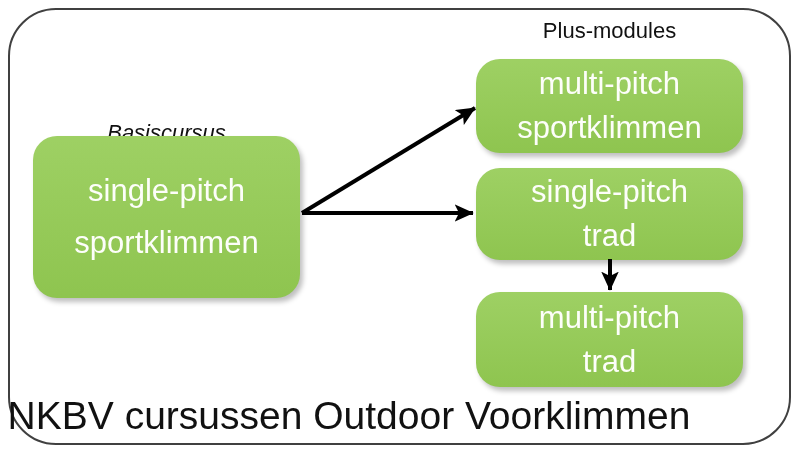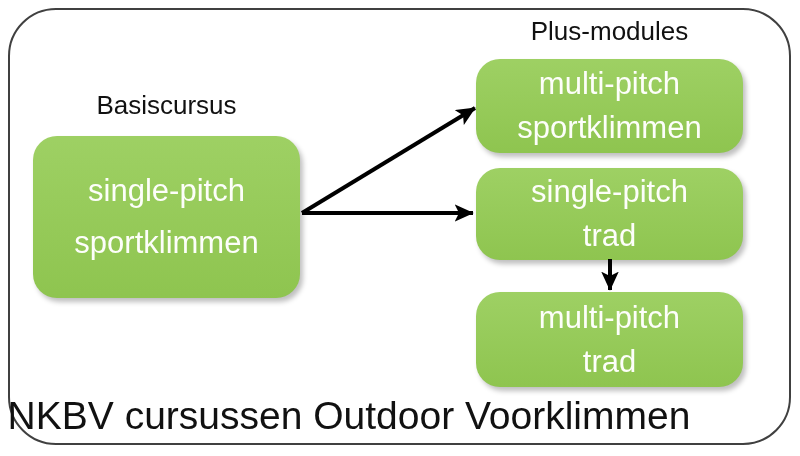--- a/index.html
+++ b/index.html
@@ -25,26 +25,26 @@
     position: absolute;
     left: 8px; top: 8px;
     width: 783px; height: 437px;
     border: 2px solid var(--frame-border);
     border-radius: 48px;
     background: transparent;
   }
   .heading {
     position: absolute;
     text-align: center;
-    font-size: 26px;
+    font-size: 22px;
     line-height: 34px;
     color: var(--heading-text);
     white-space: nowrap;
   }
-  .heading-left  { left: 33px;  top: 88px; width: 267px; }
+  .heading-left  { left: 33px;  top: 116px; width: 267px; font-style: italic; }
   .heading-right { left: 476px; top: 14px;  width: 267px; }
   .gbox {
     position: absolute;
     background:
       linear-gradient(rgba(255,255,255,0.10), rgba(0,0,0,0.03)),
       var(--box-green);
     border-radius: 24px;
     box-shadow: 3px 4px 5px rgba(0,0,0,0.25);
     color: var(--box-text);
     display: flex;

